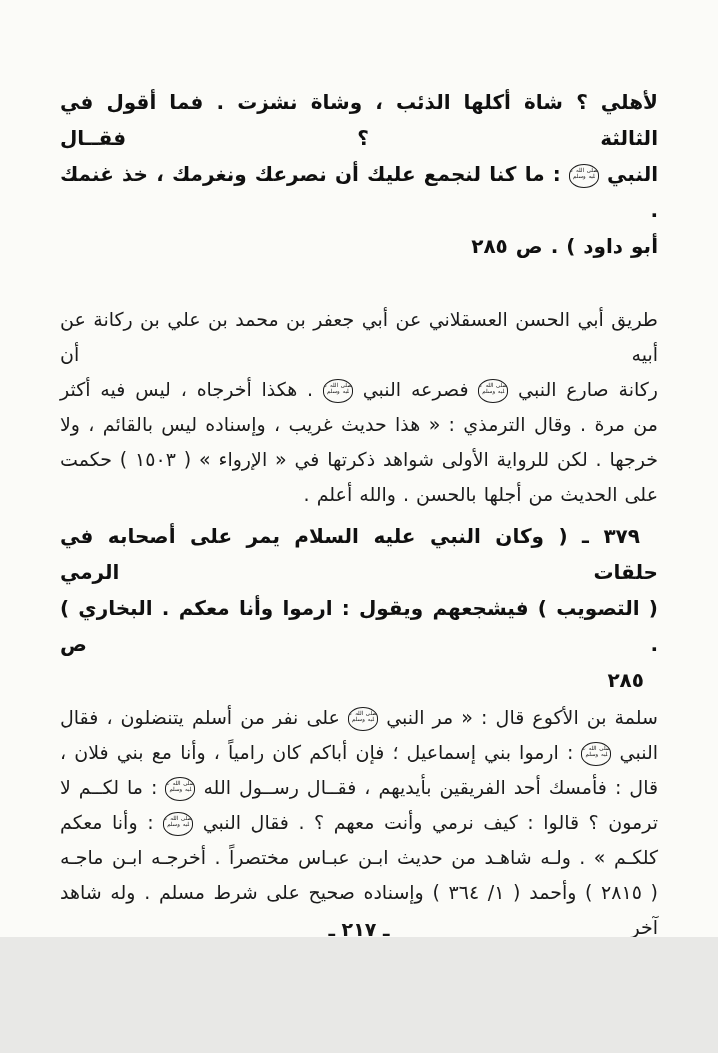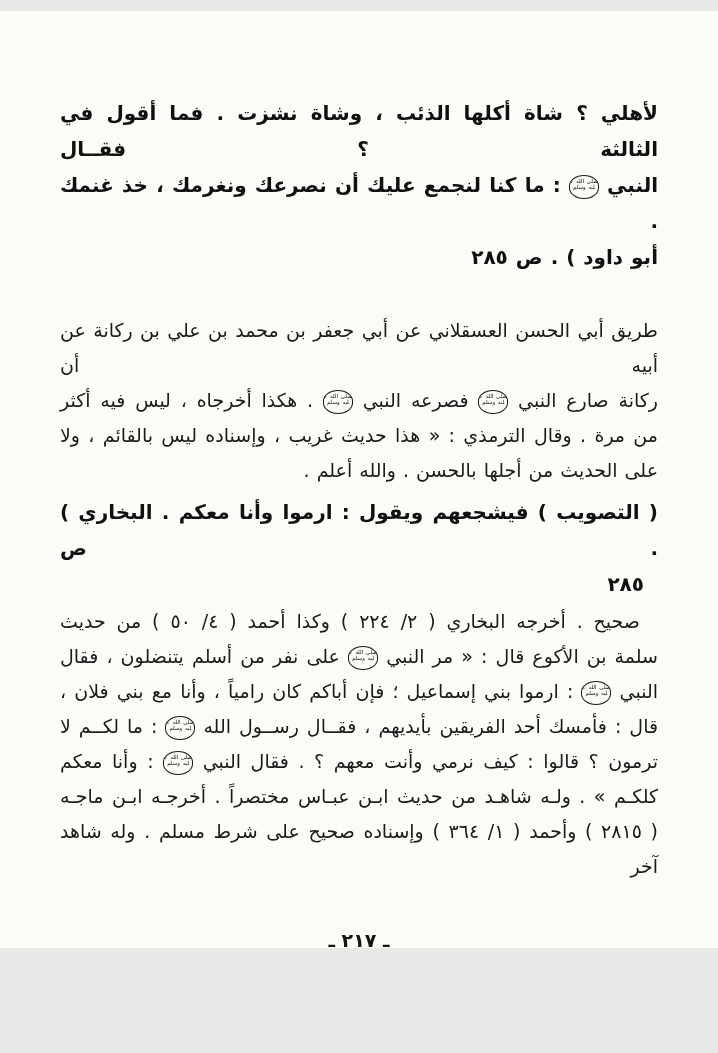--- a/index.html
+++ b/index.html
@@ -4,21 +4,21 @@
 <style>
   html,body{margin:0;padding:0;}
   body{
     background:#e8e8e6;
     font-family:"DejaVu Sans", sans-serif;
   }
   .sheet{
     position:relative;
     width:718px;
     height:937px;
-    margin:11px auto;
+    margin:0 auto;
     background:#fbfbf8;
     color:#161616;
     direction:rtl;
     overflow:hidden;
   }
   .text-col{
     position:absolute;
     top:84px;
     right:60px;
     width:598px;
@@ -93,30 +93,31 @@
     <div class="blk blk-bold blk-1">
       <div class="ln ar-line">لأهلي ؟ شاة أكلها الذئب ، وشاة نشزت . فما أقول في الثالثة ؟ فقــال</div>
       <div class="ln ar-line">النبي <span class="pbuh">صلى الله عليه وسلم</span> : ما كنا لنجمع عليك أن نصرعك ونغرمك ، خذ غنمك .</div>
       <div class="ln ar-line endline">أبو داود ) . ص ٢٨٥</div>
     </div>
 
     <div class="blk blk-2">
       <div class="ln ar-line">طريق أبي الحسن العسقلاني عن أبي جعفر بن محمد بن علي بن ركانة عن أبيه أن</div>
       <div class="ln ar-line">ركانة صارع النبي <span class="pbuh">صلى الله عليه وسلم</span> فصرعه النبي <span class="pbuh">صلى الله عليه وسلم</span> . هكذا أخرجاه ، ليس فيه أكثر</div>
       <div class="ln ar-line">من مرة . وقال الترمذي : « هذا حديث غريب ، وإسناده ليس بالقائم ، ولا</div>
+      <div class="ln ar-line">خرجها . لكن للرواية الأولى شواهد ذكرتها في « الإرواء » ( ١٥٠٣ ) حكمت</div>
       <div class="ln ar-line endline">على الحديث من أجلها بالحسن . والله أعلم .</div>
     </div>
 
     <div class="blk blk-bold blk-3">
+      <div class="ln ar-line findent">٣٧٩ ـ ( وكان النبي عليه السلام يمر على أصحابه في حلقات الرمي</div>
       <div class="ln ar-line">( التصويب ) فيشجعهم ويقول : ارموا وأنا معكم . البخاري ) . ص</div>
       <div class="ln ar-line endline off-small">٢٨٥</div>
     </div>
 
     <div class="blk blk-4">
-      <div class="ln ar-line findent">صحيح . أخرجه البخاري ( ٢/ ٢٢٤ ) وكذا أحمد ( ٤/ ٥٠ ) من حديث</div>
       <div class="ln ar-line">سلمة بن الأكوع قال : « مر النبي <span class="pbuh">صلى الله عليه وسلم</span> على نفر من أسلم يتنضلون ، فقال</div>
       <div class="ln ar-line">النبي <span class="pbuh">صلى الله عليه وسلم</span> : ارموا بني إسماعيل ؛ فإن أباكم كان رامياً ، وأنا مع بني فلان ،</div>
       <div class="ln ar-line">قال : فأمسك أحد الفريقين بأيديهم ، فقــال رســول الله <span class="pbuh">صلى الله عليه وسلم</span> : ما لكــم لا</div>
       <div class="ln ar-line">ترمون ؟ قالوا : كيف نرمي وأنت معهم ؟ . فقال النبي <span class="pbuh">صلى الله عليه وسلم</span> : وأنا معكم</div>
       <div class="ln ar-line">كلكـم » . ولـه شاهـد من حديث ابـن عبـاس مختصراً . أخرجـه ابـن ماجـه</div>
       <div class="ln ar-line">( ٢٨١٥ ) وأحمد ( ١/ ٣٦٤ ) وإسناده صحيح على شرط مسلم . وله شاهد آخر</div>
 
     </div>
 
   </div>

